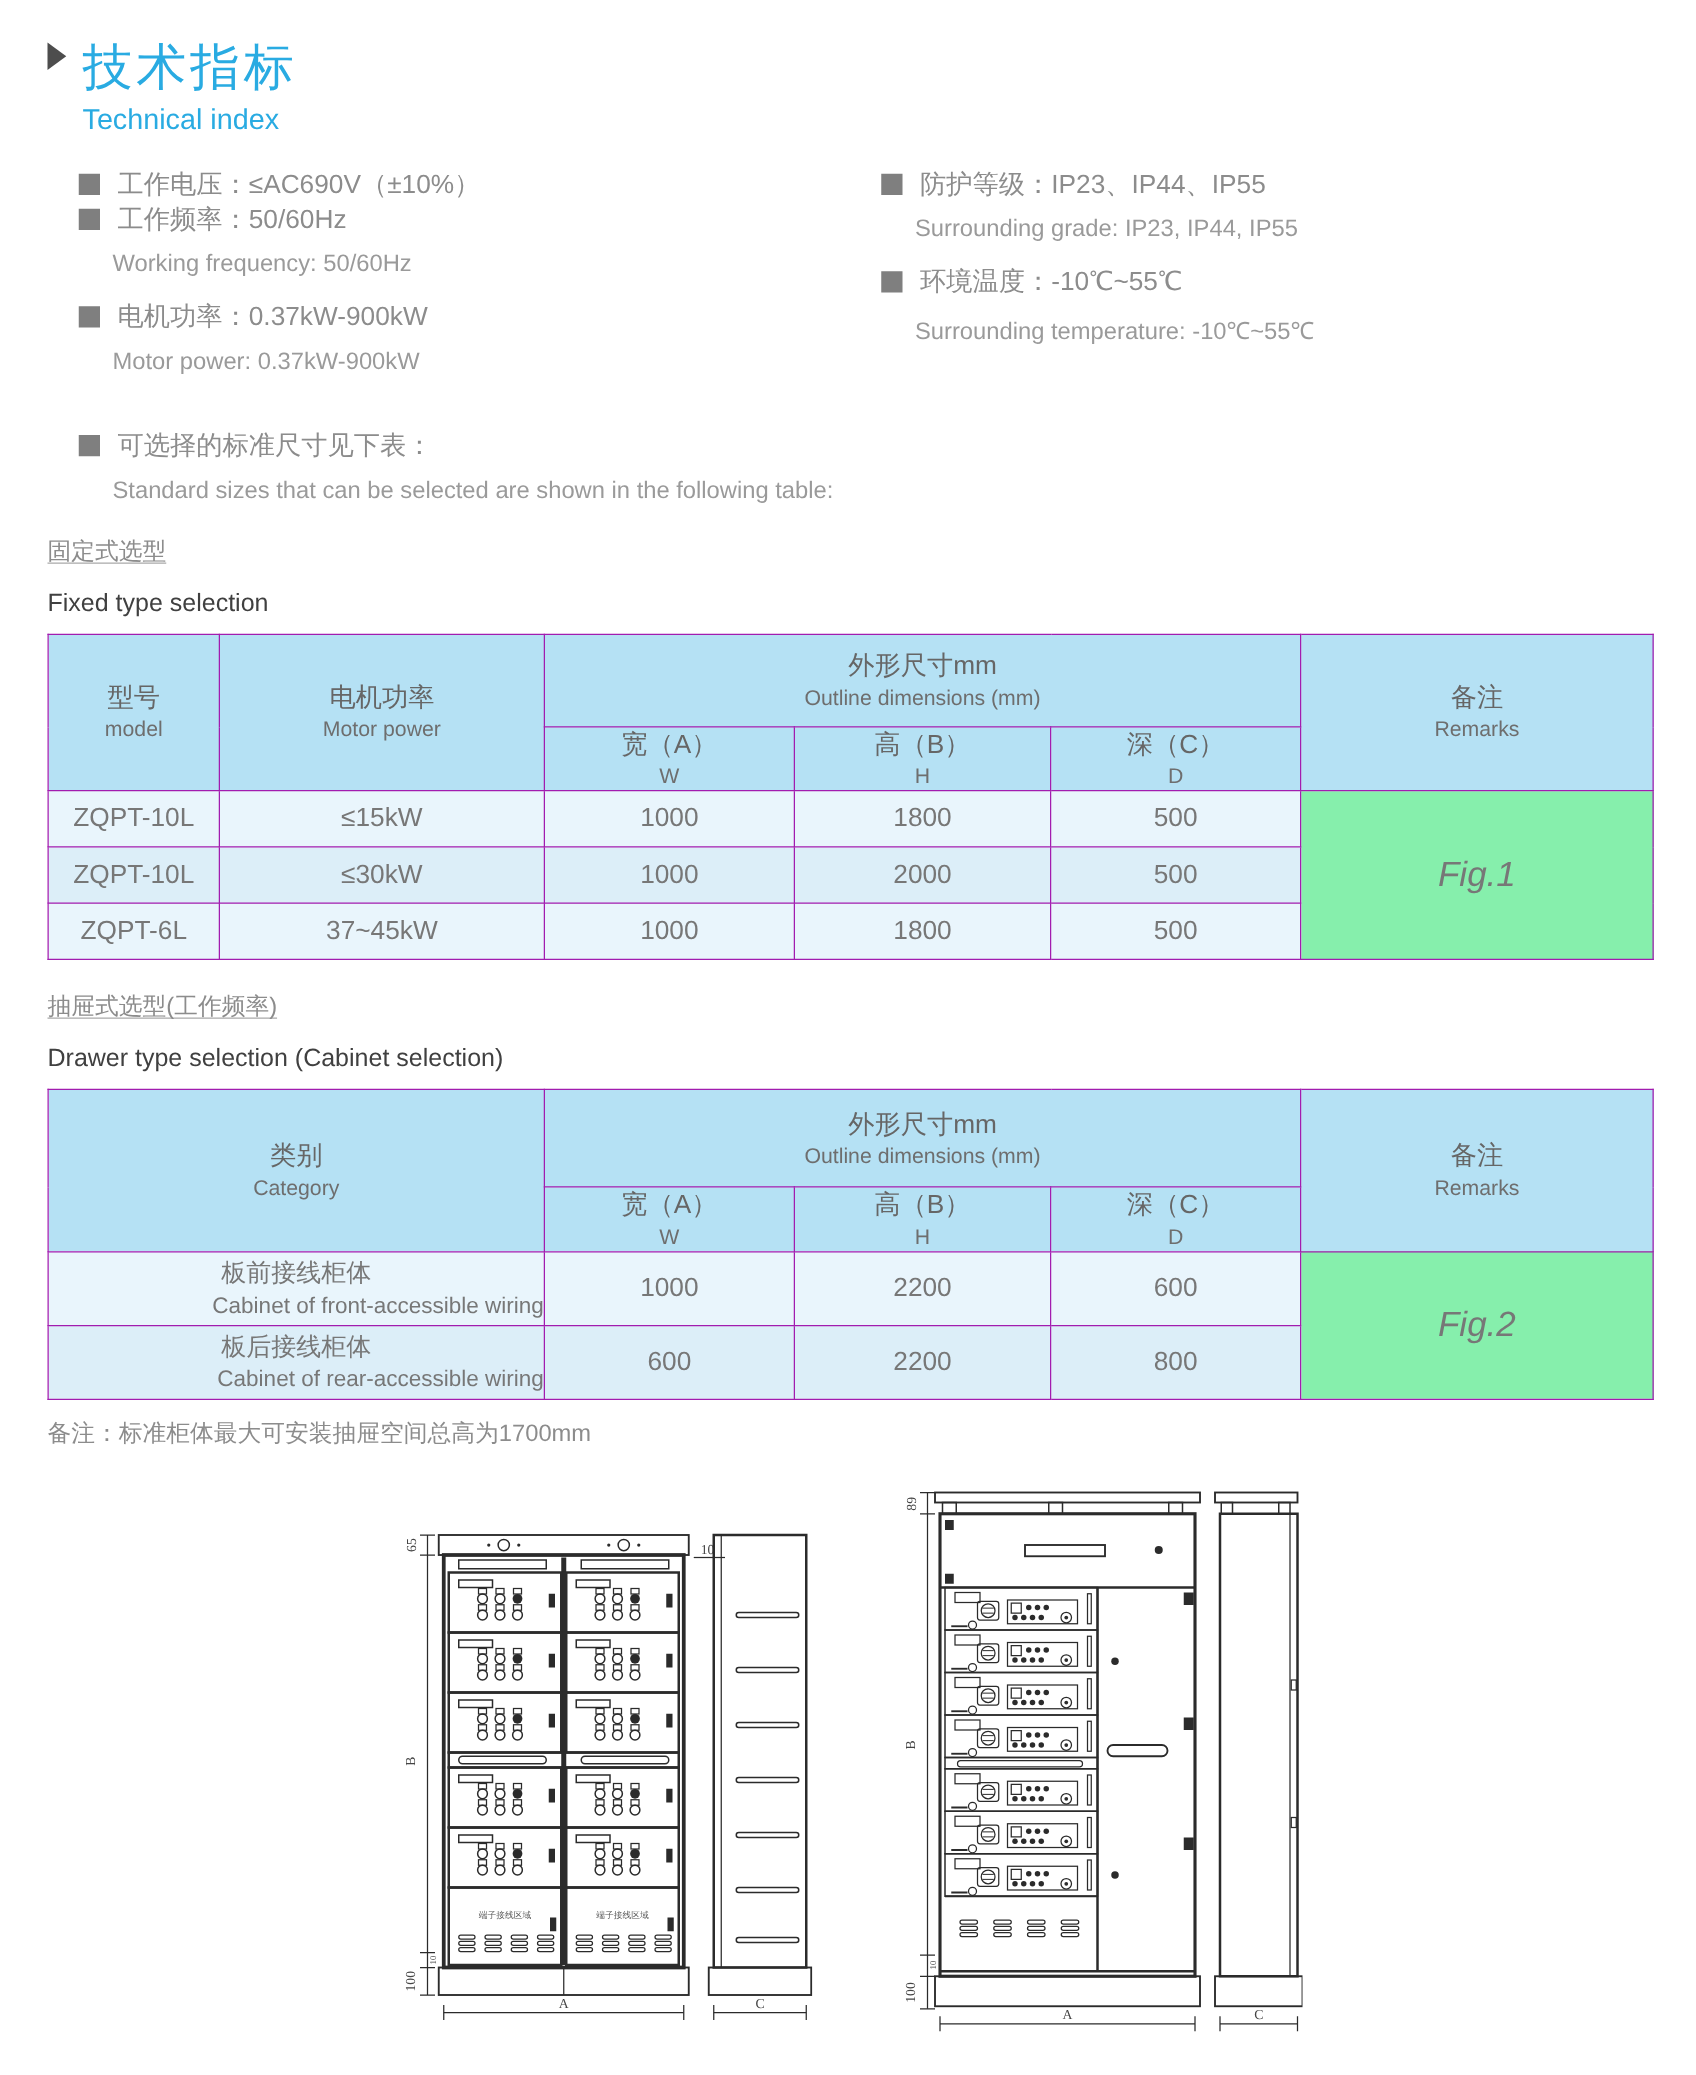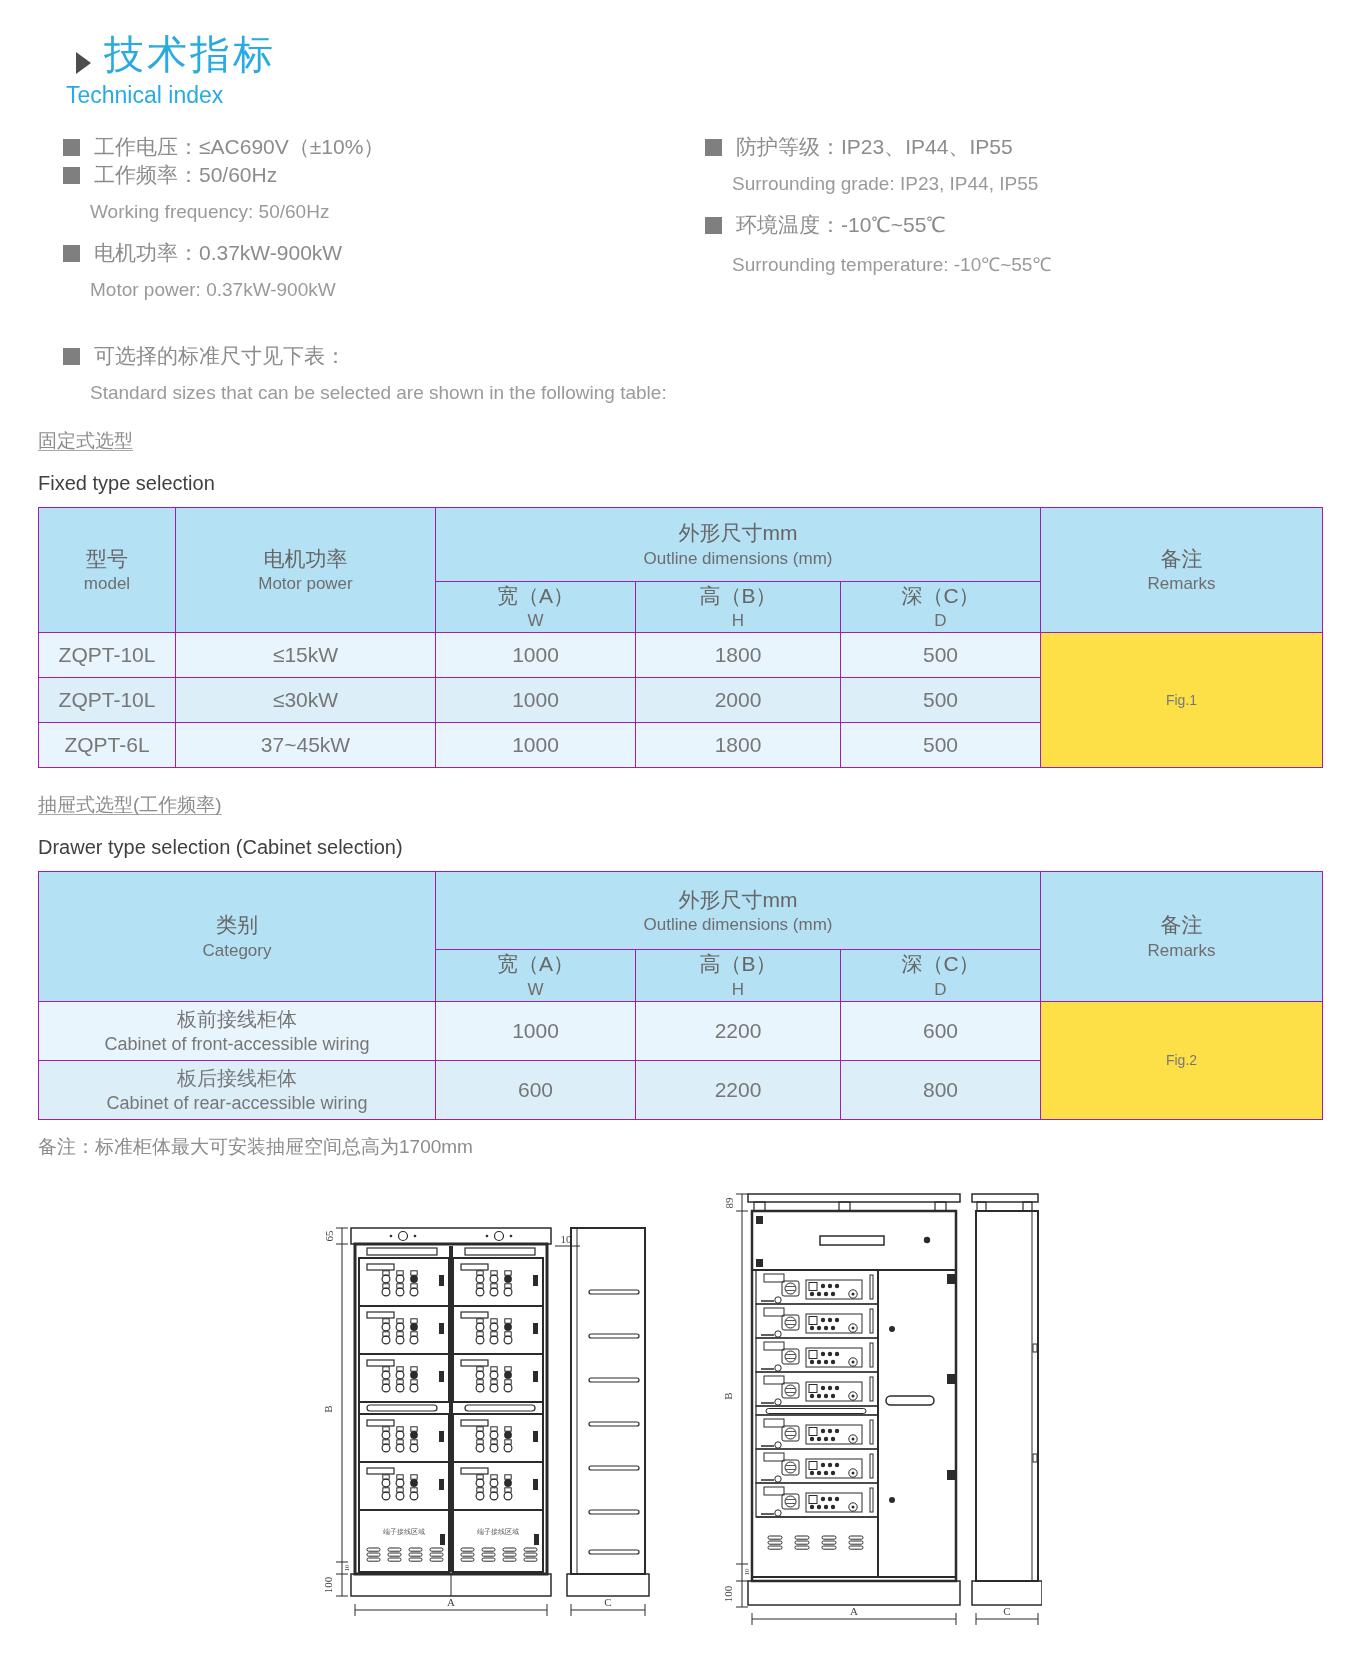--- a/index.html
+++ b/index.html
@@ -6,21 +6,21 @@
   html,body { margin:0; padding:0; background:#ffffff; }
   body {
     width:1357px; height:1660px;
     font-family:"Liberation Sans", sans-serif;
     color:#8a8a8a;
     overflow:hidden;
   }
   .page { padding:34px 35px 0 38px; }
 
   
-  .title-row { display:flex; align-items:flex-end; gap:13px;margin-left:38px; }
+  .title-row { display:flex; align-items:flex-start; gap:13px; }
   .tri { width:0; height:0; border-left:15px solid #4d4d4d;
          border-top:11px solid transparent; border-bottom:11px solid transparent; }
   .page-title { font-size:40px; color:#29abe2; font-weight:500; letter-spacing:3px; margin:0; line-height:1; }
   .page-subtitle { font-size:23px; color:#29abe2; margin:10px 0 0 28px; line-height:1; }
 
   
   .specs { display:grid; grid-template-columns:642px 1fr; margin-top:26px; }
   .spec-col { padding-left:25px; }
   .spec-zh { display:flex; align-items:center; gap:14px; font-size:21px; color:#8c8c8c; }
   .bullet { width:17px; height:17px; background:#7f7f7f; flex:none; }
@@ -34,23 +34,23 @@
 
   
   table { border-collapse:collapse; table-layout:fixed; width:1284px; margin-top:12px; }
   th, td { border:1px solid #a21caf; text-align:center; vertical-align:middle; padding:0; }
   th { background:#b5e1f4; font-weight:normal; color:#666; }
   .th-zh { font-size:21px; line-height:1.35; }
   .th-en { font-size:17px; line-height:1.3; color:#6e6e6e; }
   td { color:#777; font-size:21px; }
   .row-light td { background:#e9f5fc; }
   .row-dark  td { background:#dceef8; }
-  td.remarks-cell { background:#fde047; font-size:14px; }
+  td.remarks-cell { background:#86efac; font-size:28px;font-style:italic; }
   .cat-zh { font-size:20px; line-height:1.35; }
-  .cat-en { font-size:18px; line-height:1.3; }
+  .cat-en { font-size:18px; line-height:1.3;text-align:right; }
   .t1-head-top th { height:74px; }
   .t1-head-sub th { height:50px; }
   .t1-body td { height:45px; }
   .t2-head-top th { height:78px; }
   .t2-head-sub th { height:50px; }
   .t2-body td { height:59px; }
 
   
   .footnote { margin-top:14px; }
   .footnote-zh { font-size:19px; color:#8c8c8c; }

